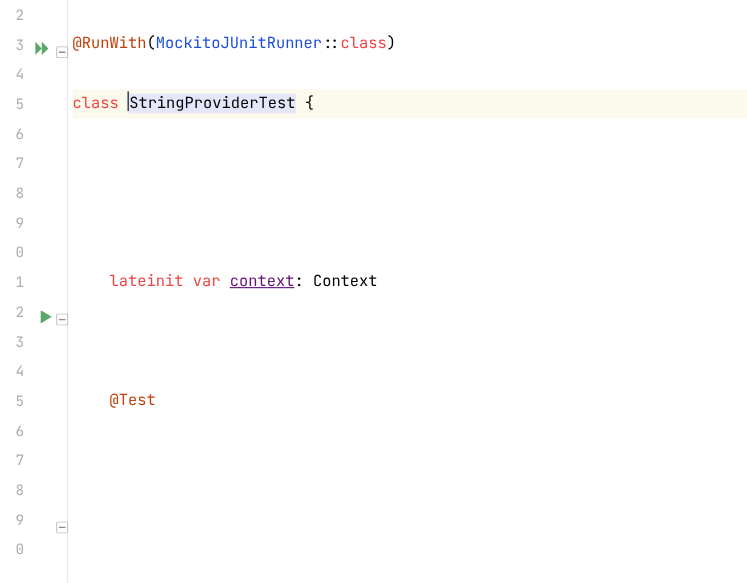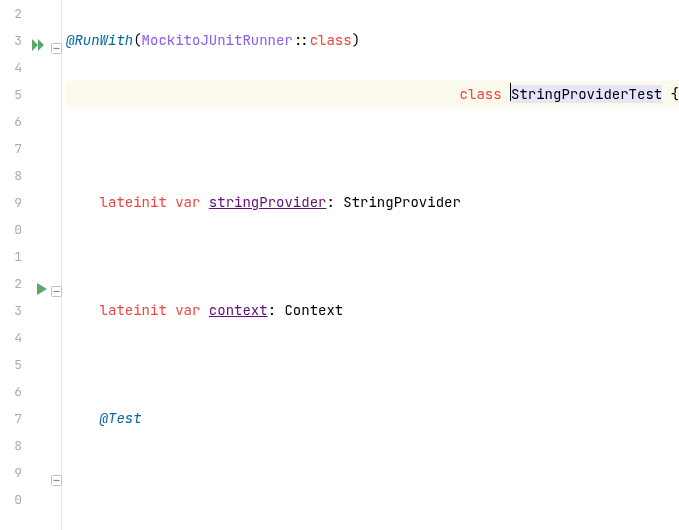--- a/index.html
+++ b/index.html
@@ -57,25 +57,24 @@
     background: #ffffff;
     padding-left: 4px;
     white-space: pre;
     overflow: hidden;
   }
   .code-line {
     height: 27px;
   }
   .code-line.highlighted {
     background: #fcfaed;
-    text-align: right;
   }
-  .k-annotation { color: #0369a1; font-style: italic; }
+  .k-annotation { color: #c2410c; }
   .k-keyword { color: #ef4444; }
-  .k-classref { color: #8b5cf6; }
+  .k-classref { color: #1d4ed8; }
   .k-classname { color: #000000; background: #e6e6fa; }
   .k-field { color: #660e7a; text-decoration: underline; }
   .k-type { color: #000000; }
   .k-punct { color: #000000; }
   .caret {
     display: inline-block;
     width: 1px;
     height: 18px;
     background: #000000;
     vertical-align: text-bottom;
@@ -158,21 +157,20 @@
         <line x1="2.5" y1="5.5" x2="8.5" y2="5.5" stroke="#8a8a8a" stroke-width="1.2"></line>
       </svg>
     </span>
   </div>
 </div>
 
 <div class="code-area">
 <div class="code-line"><span class="k-annotation">@RunWith</span><span class="k-punct">(</span><span class="k-classref">MockitoJUnitRunner</span><span class="k-punct">::</span><span class="k-keyword">class</span><span class="k-punct">)</span></div>
 <div class="code-line highlighted"><span class="k-keyword">class</span><span> </span><span class="caret"></span><span class="k-classname">StringProviderTest</span><span class="k-punct"> {</span></div>
 <div class="code-line"></div>
-<div class="code-line">    <span class="k-keyword">lateinit</span> <span class="k-keyword">var</span> <span class="k-field">stringProvider</span><span class="k-punct">: </span><span class="k-type">StringProvider</span></div>
 <div class="code-line"></div>
 <div class="code-line">    <span class="k-keyword">lateinit</span> <span class="k-keyword">var</span> <span class="k-field">context</span><span class="k-punct">: </span><span class="k-type">Context</span></div>
 <div class="code-line"></div>
 <div class="code-line">    <span class="k-annotation">@Test</span></div>
 
 
 
 
 
 

